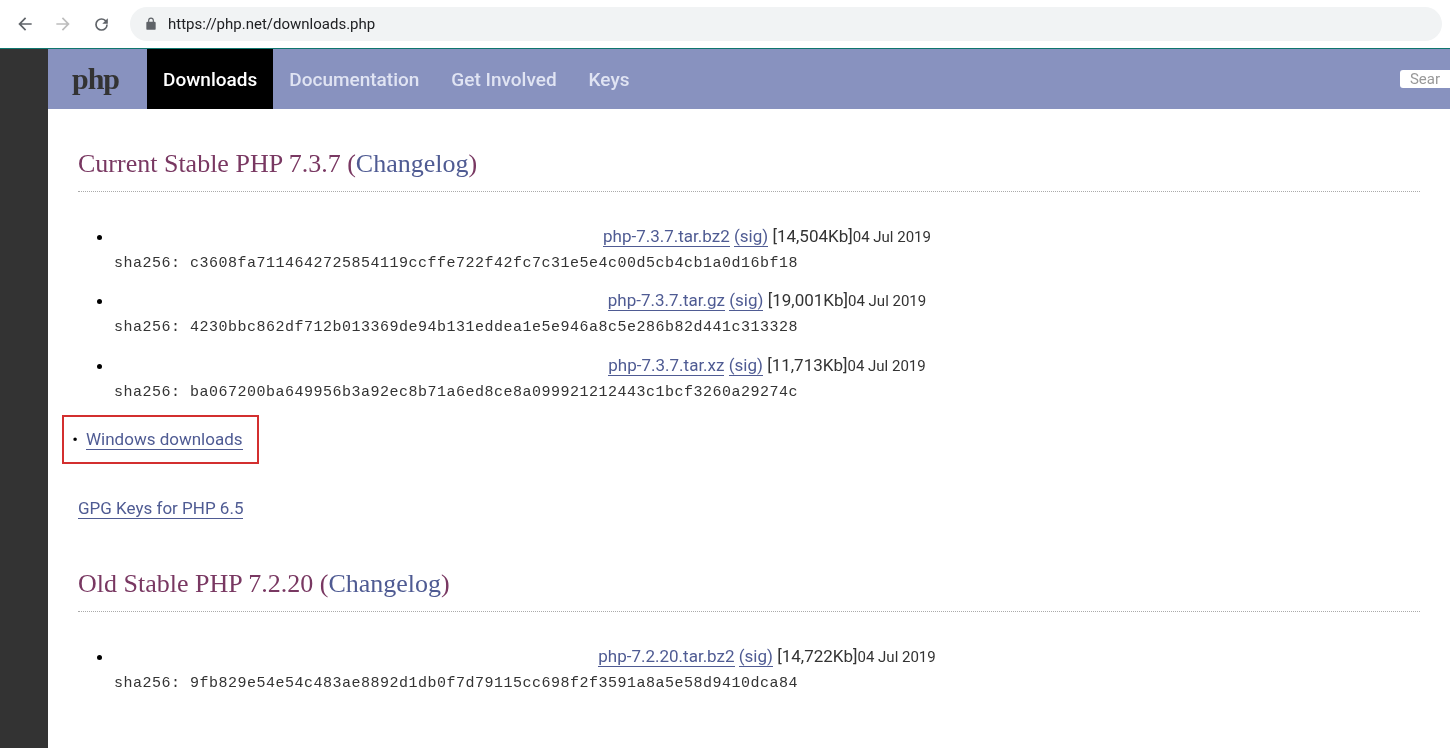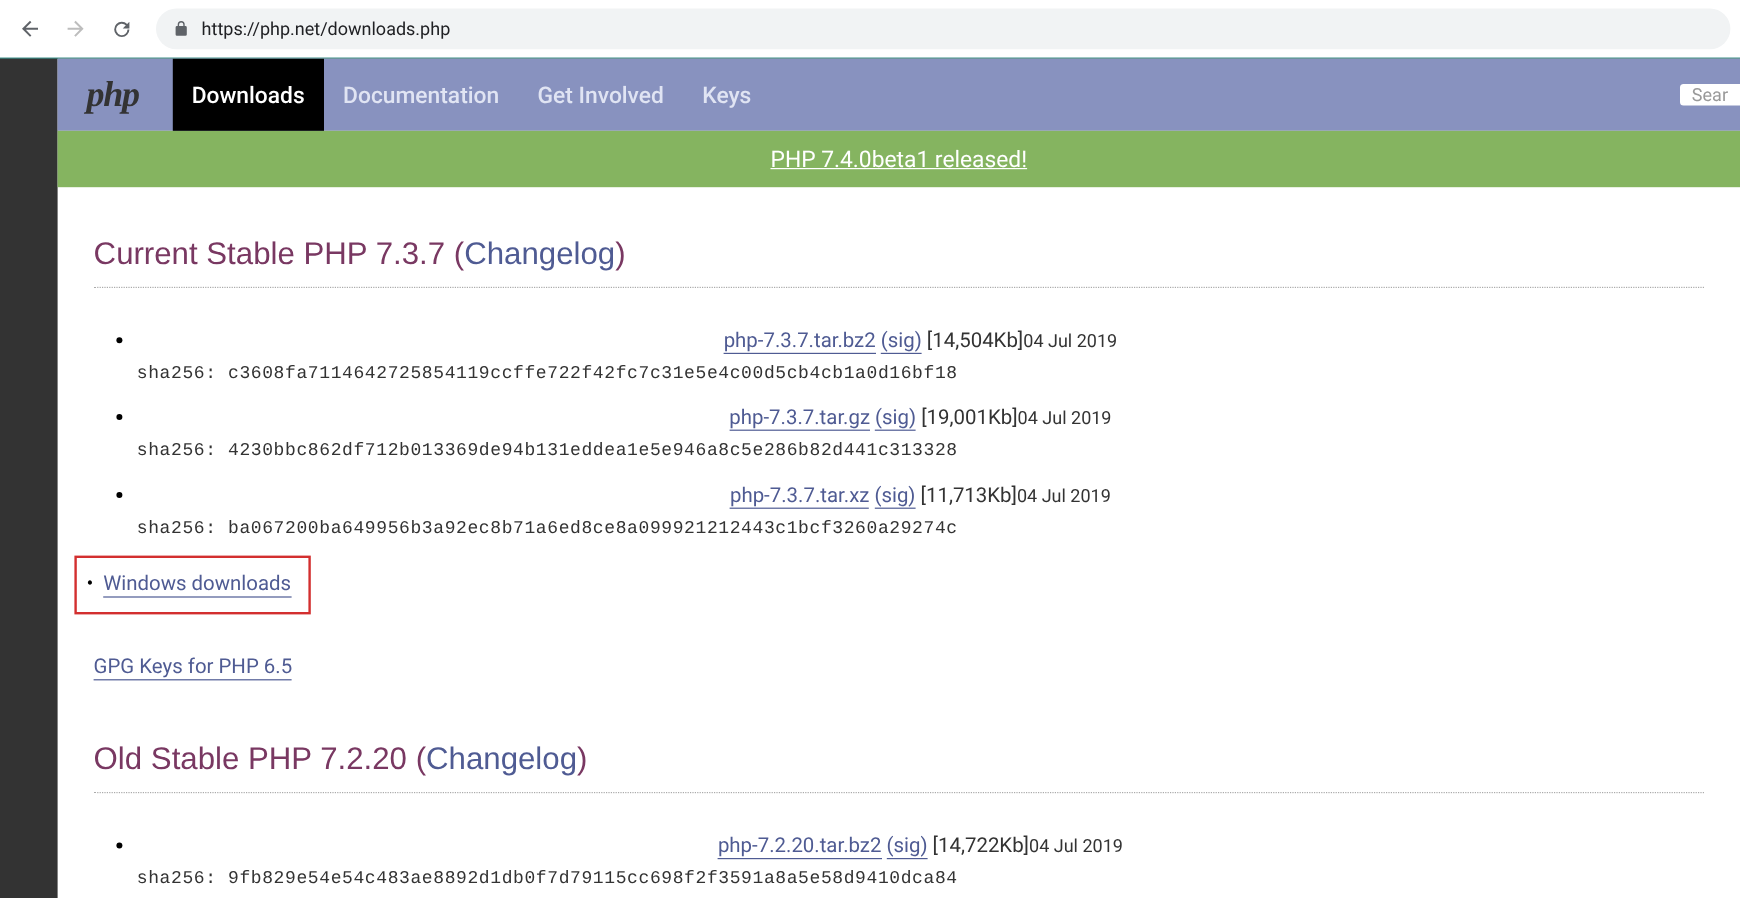--- a/index.html
+++ b/index.html
@@ -9,33 +9,33 @@
     .nav-btn { width: 34px; height: 34px; display: flex; align-items: center; justify-content: center; border-radius: 50%; cursor: pointer; color: #5f6368; }
     .nav-btn.disabled { color: #bdbdbd; }
     .url-bar { flex: 1; height: 34px; background: #f1f3f4; border-radius: 17px; display: flex; align-items: center; padding: 0 14px; margin-left: 8px; gap: 10px; color: #5f6368; font-size: 15px; }
     .url-text { color: #202124; }
     
     .page-container { background: #333; min-height: calc(100vh - 49px); display: flex; }
     .left-gutter { width: 48px; background: #333; }
     .page-content { flex: 1; background: #fff; }
     
     .top-nav { height: 60px; background: #8892BF; display: flex; align-items: center; }
-    .logo { font-family: Georgia, serif; font-style: italic; font-weight: bold; font-size: 30px; color: #333; padding: 0 28px 0 24px; letter-spacing: -1px; }
+    .logo { font-family: Georgia, serif; font-weight: bold; font-size: 30px; color: #333; padding: 0 28px 0 24px; letter-spacing: -1px; }
     .nav-item { height: 60px; display: flex; align-items: center; padding: 0 16px; color: #e0e4f3; font-size: 19px; font-weight: 500; cursor: pointer; }
     .nav-item.active { background: #000000; color: #fff; }
     .search-box { margin-left: auto; background: #fff; height: 18px; border-radius: 3px 0 0 3px; padding: 0 10px; display: flex; align-items: center; font-size: 15px; color: #999; min-width: 42px; }
     
     .banner { background: #85B460; color: #fff; text-align: center; padding: 12px 0; font-size: 19px; }
     .banner a { color: #fff; text-decoration: underline; }
     
     .content-wrap { display: flex; }
     .main-area { flex: 1; padding: 40px 30px 30px 30px; }
     .sidebar { width: 0; position: relative; }
     
-    h2.section-title { font-family: Liberation Sans, sans-serif; font-size: 26px; font-weight: 400; color: #793862; border-bottom: 1px dotted #aaa; padding-bottom: 12px; margin-bottom: 30px; }
+    h2.section-title { font-family: Liberation Serif, serif; font-size: 26px; font-weight: 400; color: #793862; border-bottom: 1px dotted #aaa; padding-bottom: 12px; margin-bottom: 30px; }
     h2.section-title .paren { color: #793862; }
     h2.section-title a.changelog { color: #4F5B93; text-decoration: none; }
     
     ul.downloads { list-style: disc; padding-left: 36px; }
     ul.downloads li { margin-bottom: 10px; font-size: 17px; line-height: 1.7; }
     ul.downloads li .row { display: flex; justify-content: center; align-items: baseline; }
     ul.downloads li a { color: #4F5B93; text-decoration: none; border-bottom: 1px solid #4F5B93; }
     ul.downloads li .sig { color: #4F5B93; }
     ul.downloads li .size { color: #333; }
     ul.downloads li .date { color: #333; font-size: 15px; }
@@ -82,23 +82,20 @@
 
     <div class="top-nav">
       <div class="logo">php</div>
       <div class="nav-item active">Downloads</div>
       <div class="nav-item">Documentation</div>
       <div class="nav-item">Get Involved</div>
       <div class="nav-item">Keys</div>
       <div class="search-box">Sear</div>
     </div>
 
-    <div class="banner">
-      <a>PHP 7.4.0beta1 released!</a>
-    </div>
 
     <div class="content-wrap">
       <div class="main-area">
         
         
         <h2 class="section-title">
           <span>Current Stable </span><span>PHP 7.3.7</span> <span class="paren">(</span><a class="changelog">Changelog</a><span class="paren">)</span>
         </h2>
         
         <ul class="downloads">

